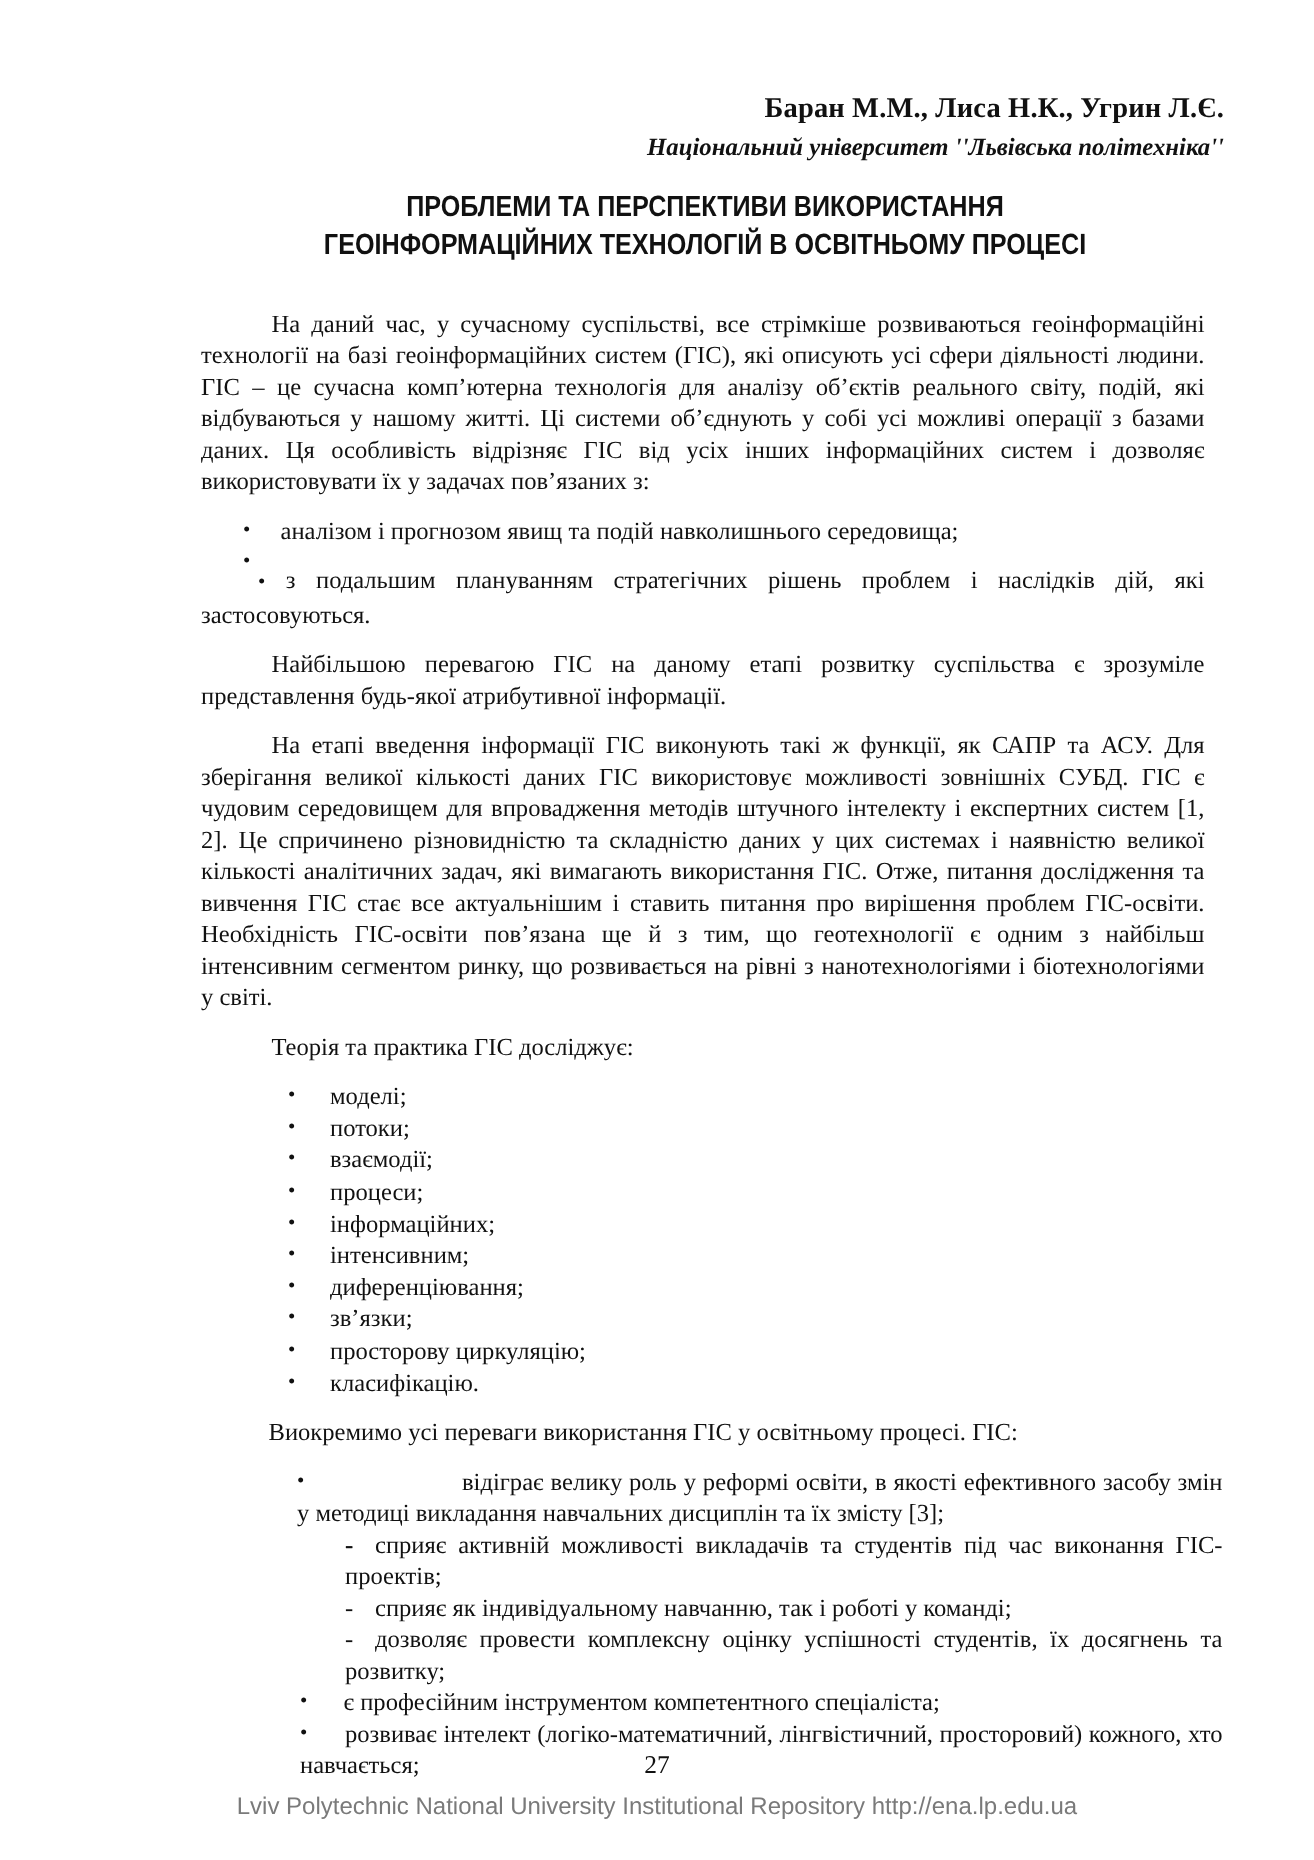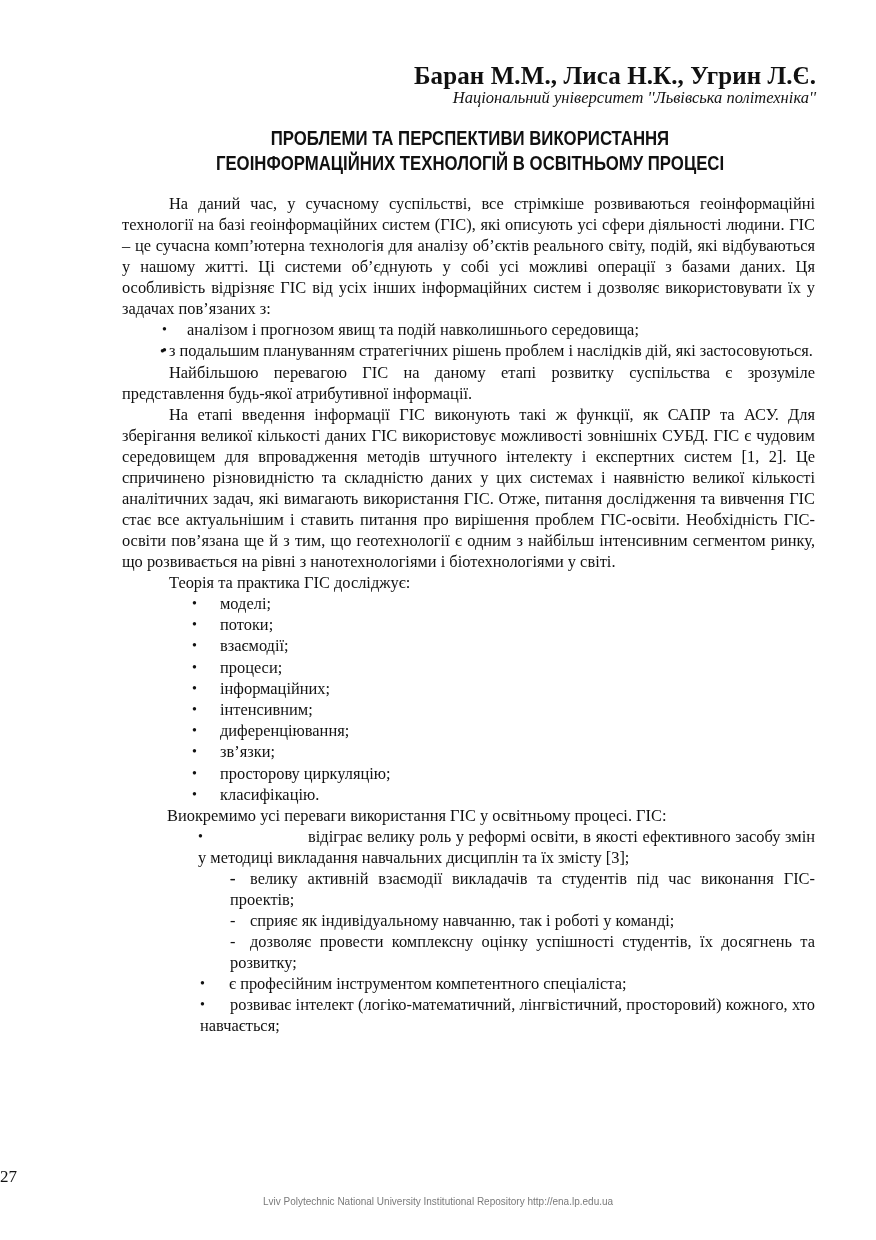--- a/index.html
+++ b/index.html
@@ -3,38 +3,38 @@
 <meta charset="utf-8">
 <style>
   html, body { margin: 0; padding: 0; background: #ffffff; }
   body { width: 876px; height: 1240px; position: relative; overflow: hidden; }
   .page {
     position: absolute; left: 0; top: 0; width: 876px; height: 1240px;
     font-family: "Liberation Serif", "DejaVu Serif", serif; color: #111;
   }
   .authors {
     position: absolute; right: 60px; top: 62px;
-    font-size: 25px; font-weight: bold; text-align: right; letter-spacing: 0.1px;
+    font-size: 19px; font-weight: bold; text-align: right; letter-spacing: 0.1px;
   }
   .affil {
     position: absolute; right: 60px; top: 88px;
-    font-size: 16.5px; font-weight: normal; font-style: italic; text-align: right;
+    font-size: 16.5px; font-weight: bold; font-style: italic; text-align: right;
   }
   .title {
     position: absolute; left: 120px; width: 700px; top: 126px;
     text-align: center; font-weight: bold; font-size: 19.5px; line-height: 25px;
     font-family: "Liberation Sans Narrow", "Liberation Sans", sans-serif;
     transform: scaleX(0.86); transform-origin: center top;
   }
   .title div { white-space: nowrap; }
   .body {
     position: absolute; left: 122px; width: 693px; top: 193px;
     font-size: 16.4px; line-height: 21px;
   }
-  p { margin: 0; text-align: justify; }
+  p { margin: 12px; text-align: justify; }
   .indent { text-indent: 47px; }
   .bul {
     position: relative; padding-left: 65px; text-align: justify;
   }
   .bul .dot {
     position: absolute; left: 40px; top: 0; font-size: 14px;
   }
   .bul-inline { text-indent: 38px; text-align: justify; }
   .short-list { padding-left: 0; }
   .short-list .sli { position: relative; padding-left: 98px; line-height: 21.2px; }
@@ -43,26 +43,26 @@
   .adv-b1 { position: relative; text-indent: 110px; padding-left: 76px; text-align: justify; }
   .adv-b1 .dot { position: absolute; left: 76px; top: 0; font-size: 14px; text-indent: 0; }
   .dash-item { position: relative; padding-left: 108px; text-align: justify; }
   .dash-item .dash { position: absolute; left: 108px; top: 0; }
   .dash-item .txt { display: block; text-indent: 20px; }
   .adv-b2 { position: relative; padding-left: 107px; }
   .adv-b2 .dot { position: absolute; left: 78px; top: 0; font-size: 14px; }
   .adv-b3 { position: relative; padding-left: 78px; text-indent: 30px; text-align: justify; }
   .adv-b3 .dot { position: absolute; left: 78px; top: 0; font-size: 14px; text-indent: 0; }
   .pagenum {
-    position: absolute; left: 0; width: 876px; top: 1167px; text-align: left;
+    position: absolute; left: 0; width: 876px; top: 1167px; text-align: center;
     font-size: 17px; font-family: "Liberation Serif", serif;
   }
   .footer {
     position: absolute; left: 0; width: 876px; top: 1196px; text-align: center;
-    font-family: "Liberation Sans", "DejaVu Sans", sans-serif; font-size: 10px; color: #7a7a7a;
+    font-family: "Liberation Sans", "DejaVu Sans", sans-serif; font-size: 16px; color: #7a7a7a;
   }
 </style>
 </head>
 <body>
 
 <div class="page">
 
   <div class="authors">Баран М.М., Лиса Н.К., Угрин Л.Є.</div>
   <div class="affil">Національний університет ''Львівська політехніка''</div>
 
@@ -105,21 +105,21 @@
     <div class="adv-b1">
       <span class="dot">•</span>
       <span>відіграє велику роль у реформі освіти, в якості ефективного засобу змін у методиці викладання навчальних дисциплін та їх змісту [3];</span>
     </div>
 
     <div class="dash-item">
       <span class="dash">-</span>
     </div>
     <div class="dash-item">
       <span class="dash">-</span>
-      <span class="txt">велику активній взаємодії викладачів та студентів під час виконання ГІС-проектів;</span>
+      <span class="txt">сприяє активній можливості викладачів та студентів під час виконання ГІС-проектів;</span>
     </div>
     <div class="dash-item">
       <span class="dash">-</span>
       <span class="txt">сприяє як індивідуальному навчанню, так і роботі у команді;</span>
     </div>
     <div class="dash-item">
       <span class="dash">-</span>
       <span class="txt">дозволяє провести комплексну оцінку успішності студентів, їх досягнень та розвитку;</span>
     </div>
 

